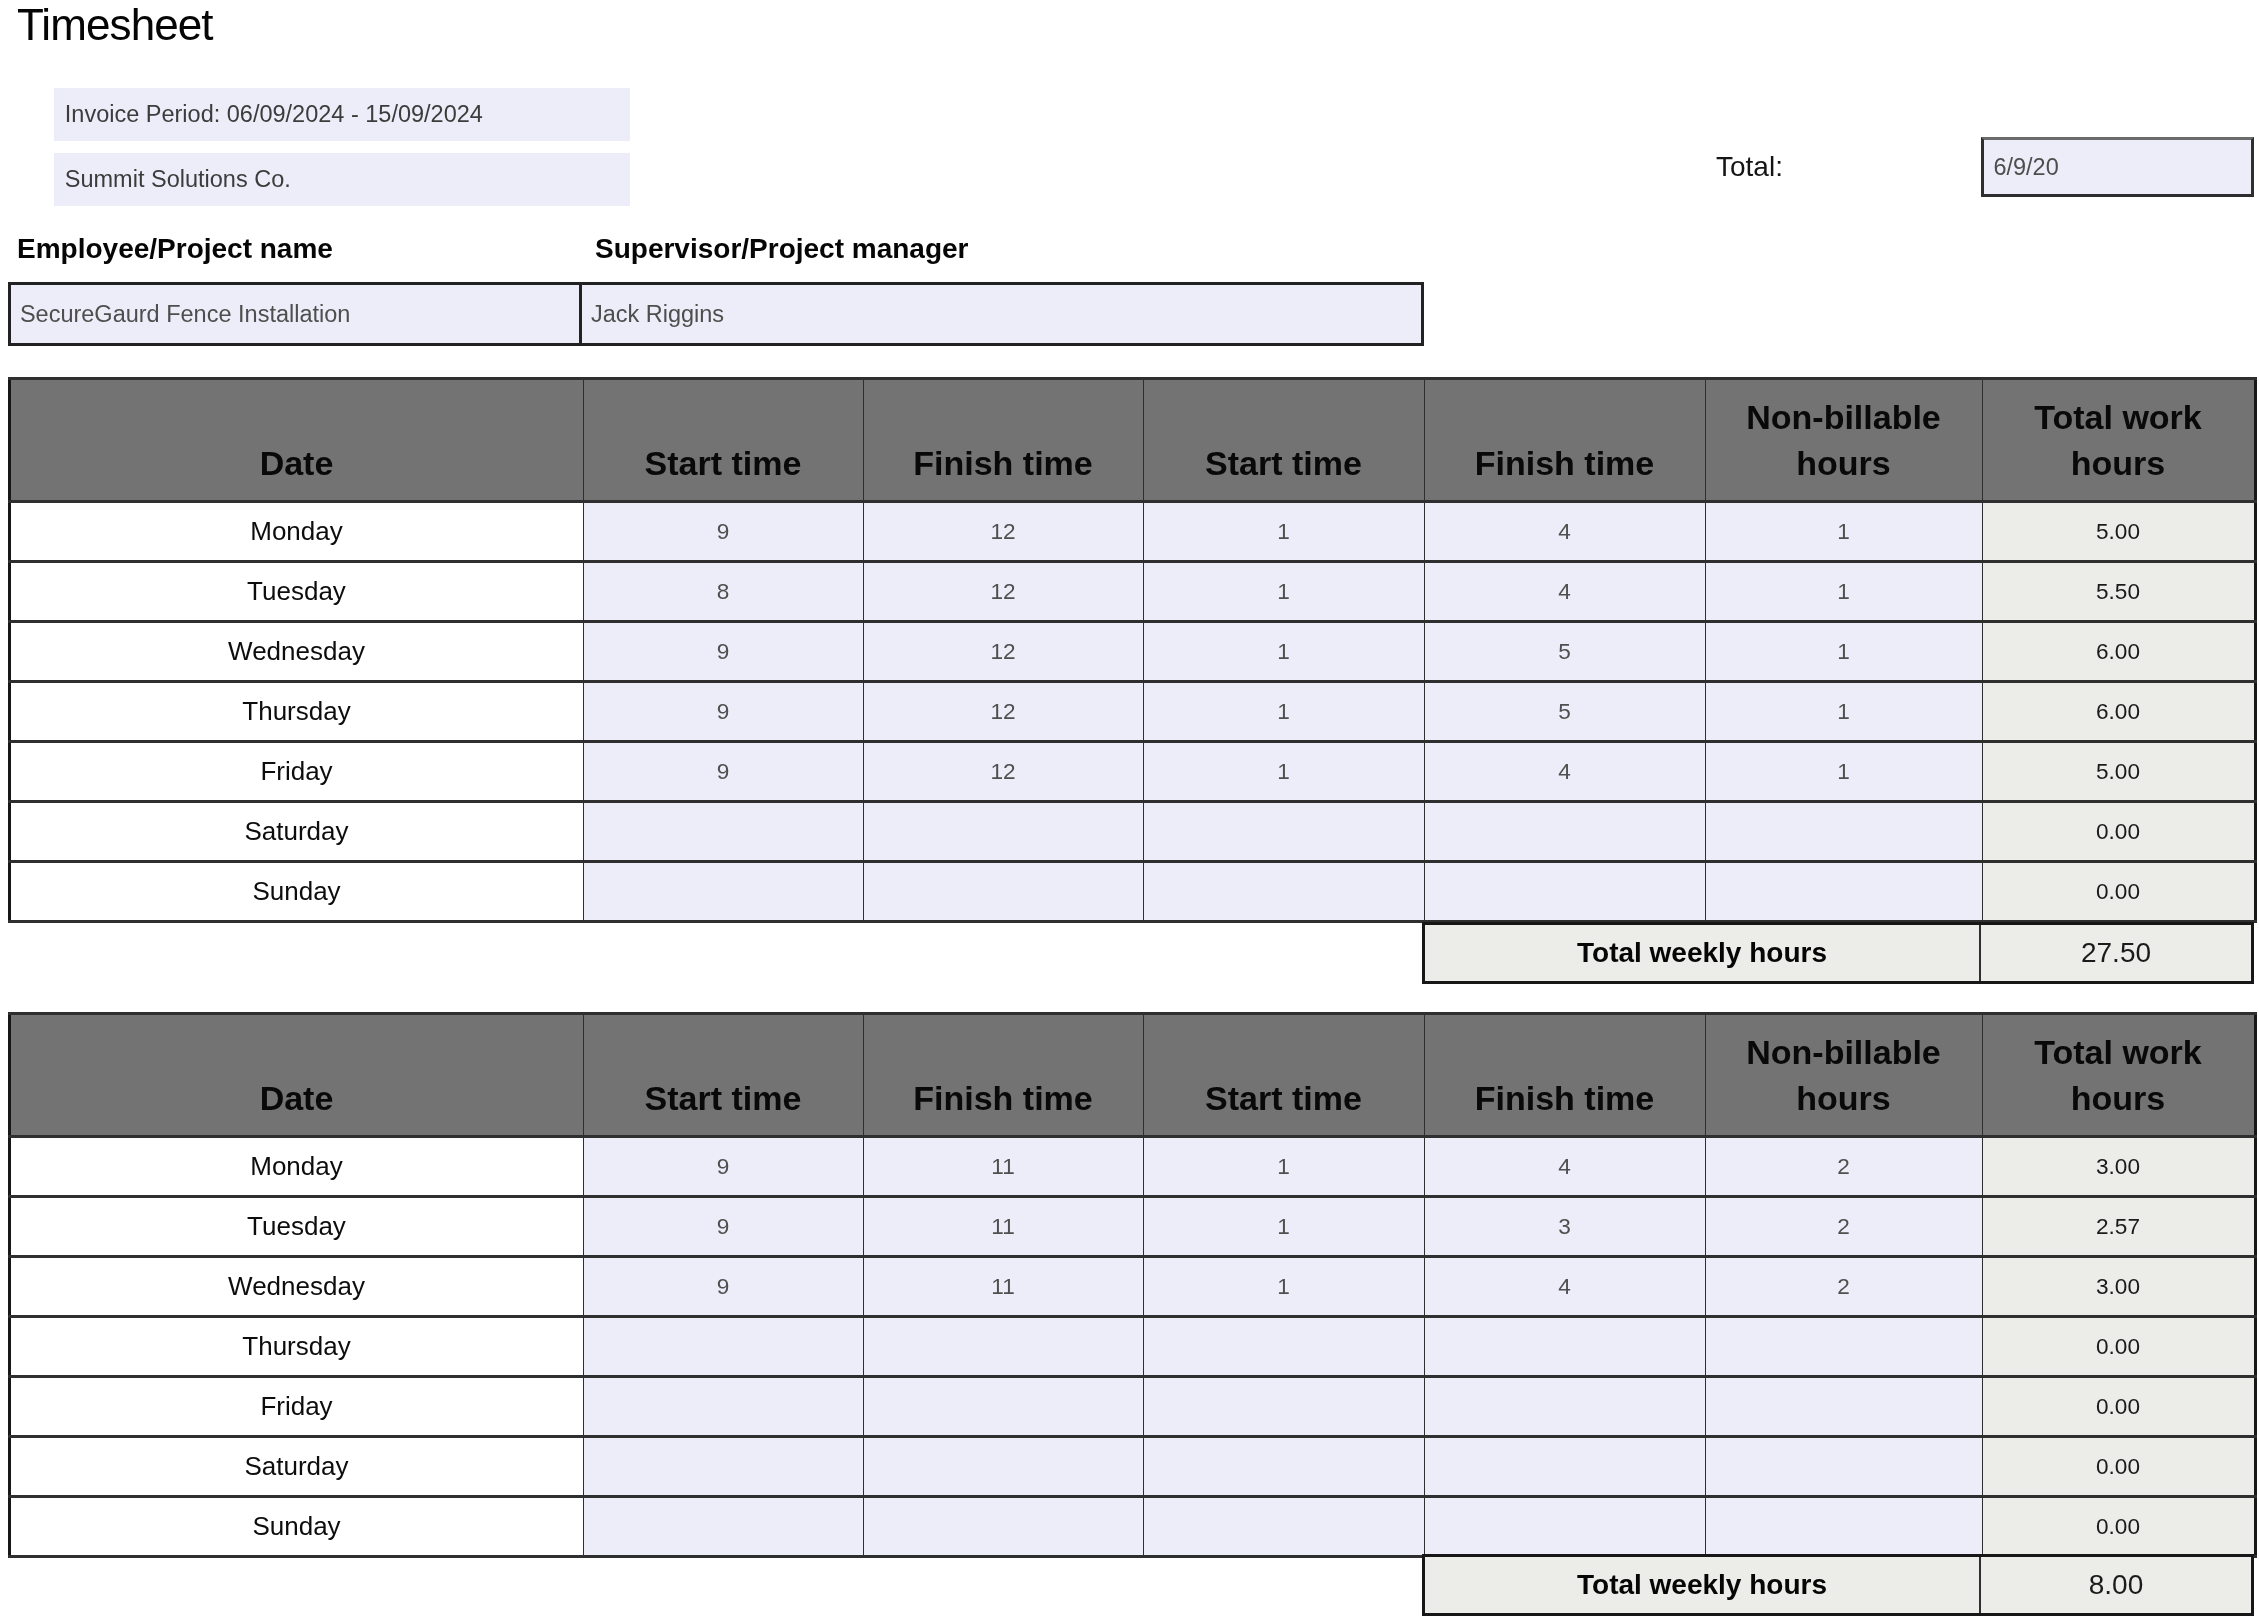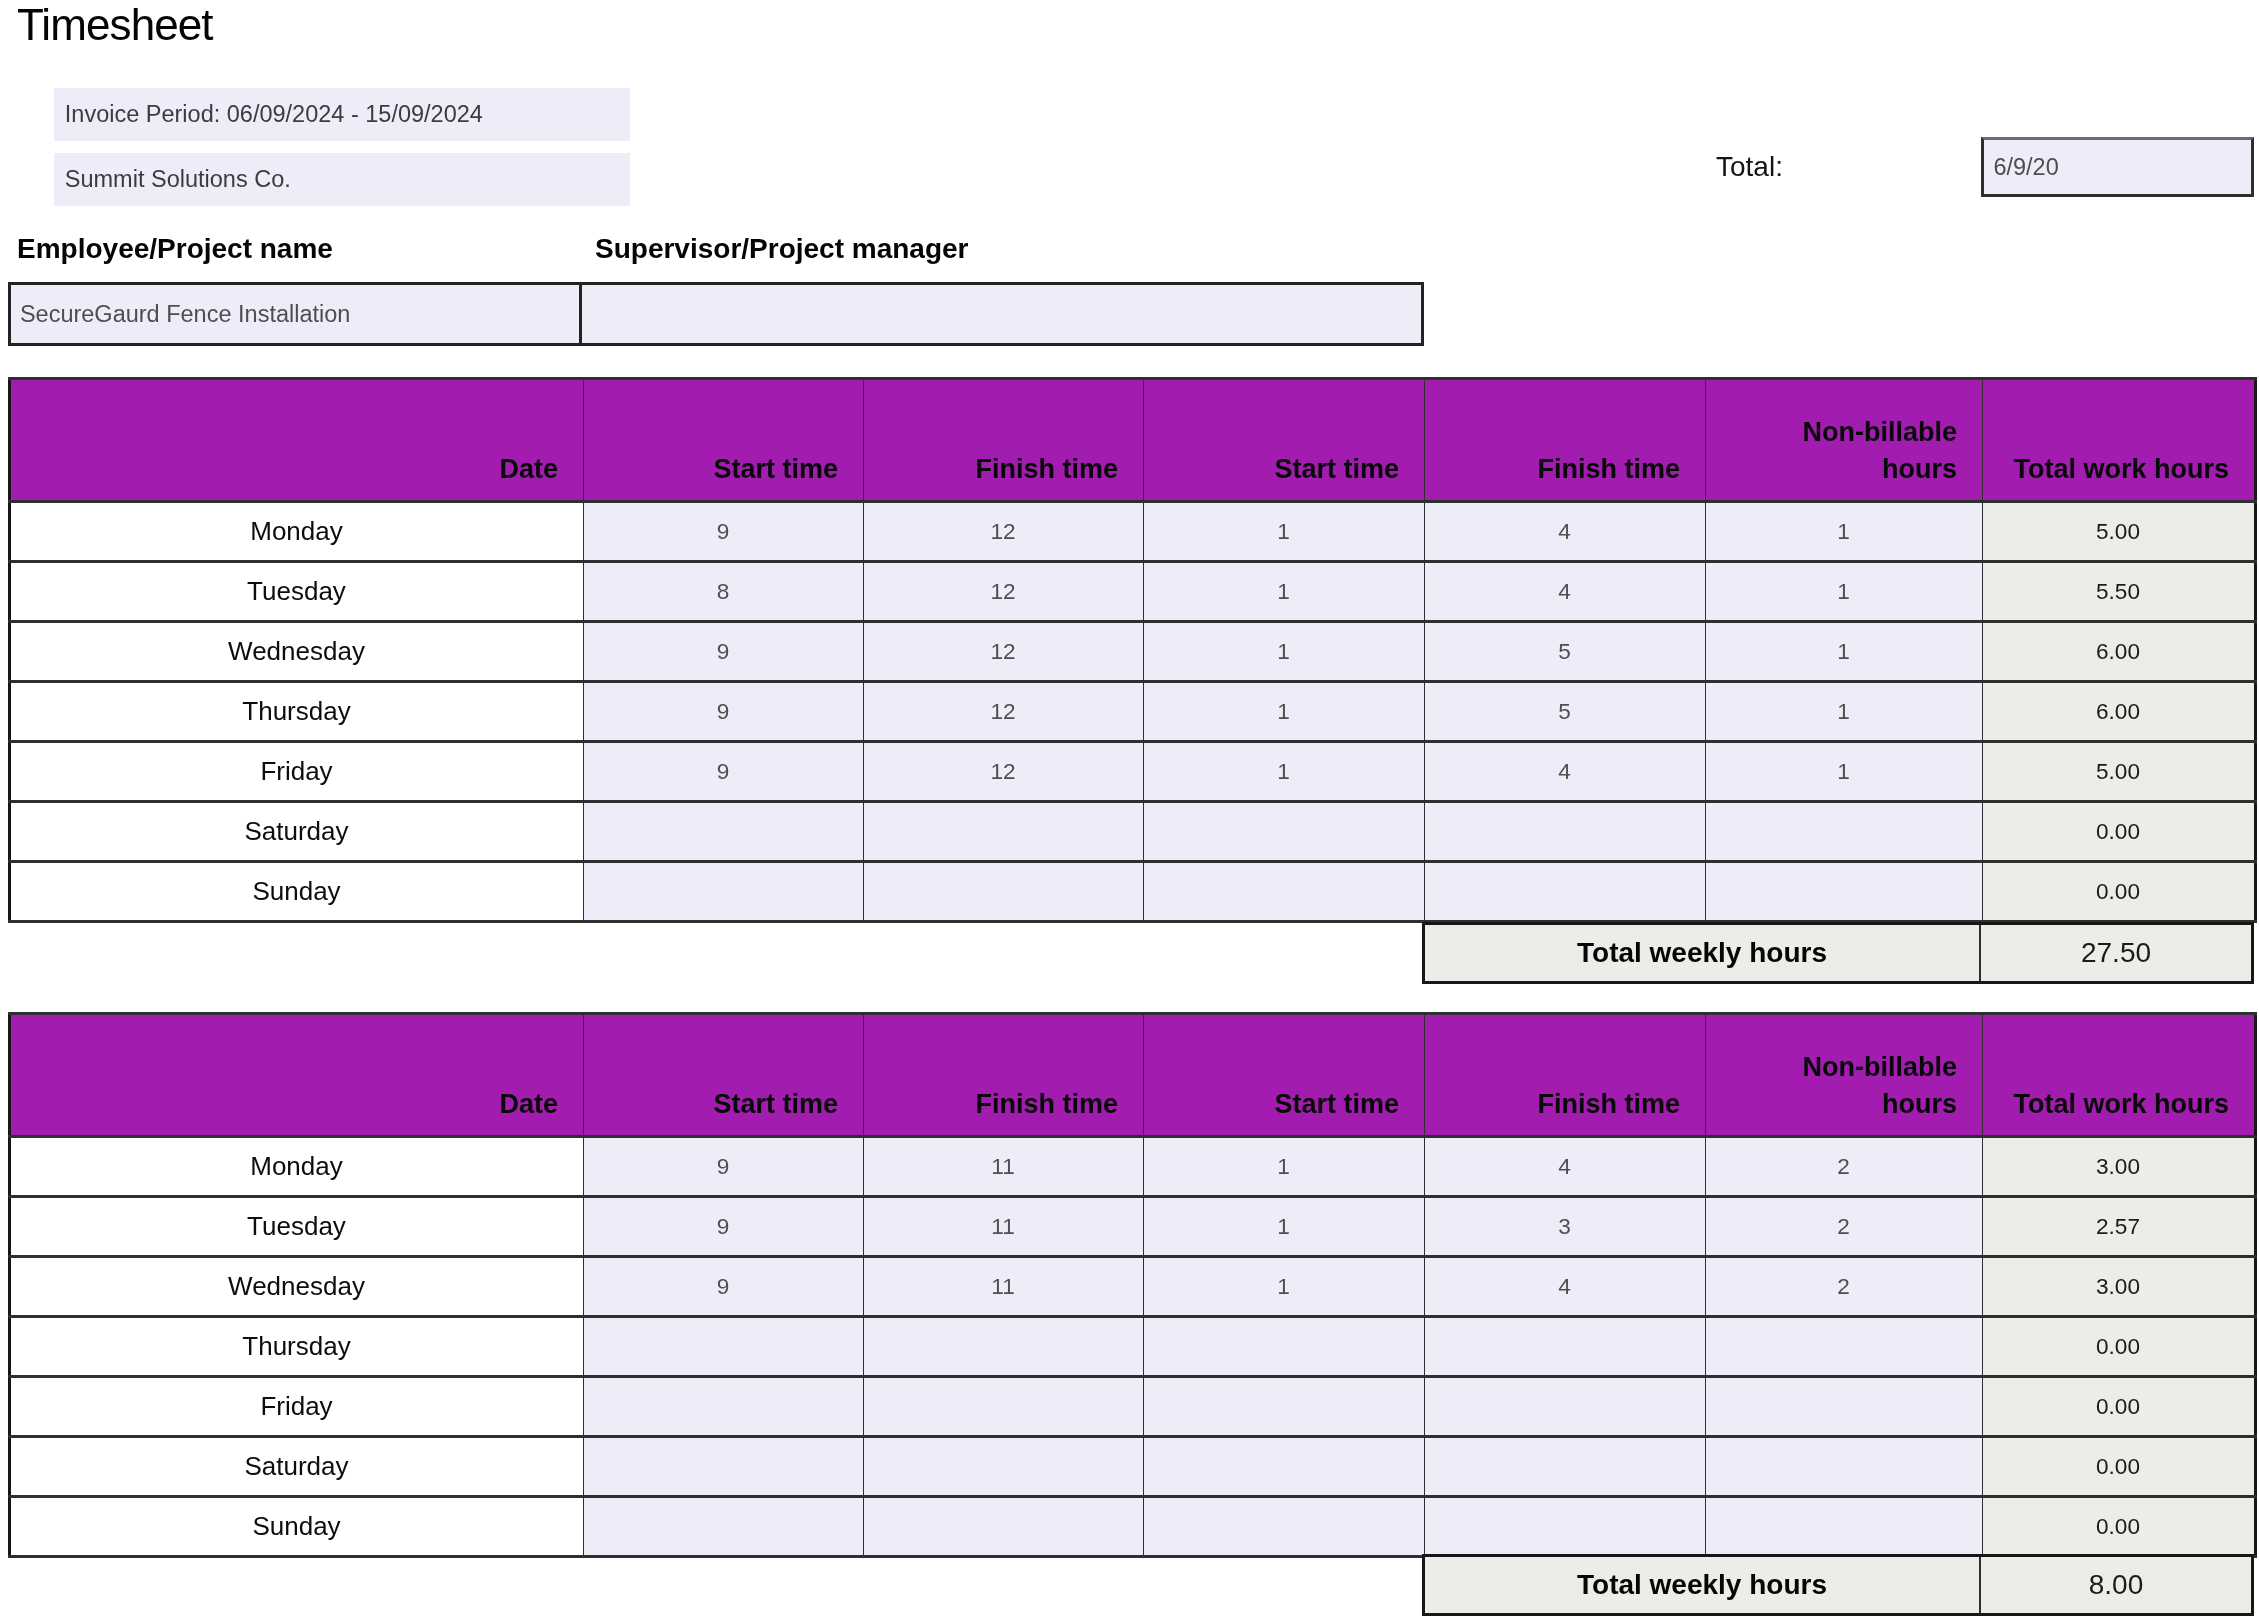--- a/index.html
+++ b/index.html
@@ -53,22 +53,22 @@
     border:3.8px solid #171717;
   }
   #table-week1{top:377px;}
   #table-week2{top:1012px;}
   table.ts th,table.ts td{
     border:1.9px solid #2f2f2f;border-top-width:3.8px;border-bottom-width:3.8px;
     text-align:center;overflow:hidden;
   }
   table.ts th{
     height:107px;vertical-align:bottom;
-    font-size:27px;font-weight:700;color:#090909;
-    padding:0 24.5px 13px 24.5px;line-height:1.35;background:#a21caf;text-align:right;
+    font-size:34px;font-weight:700;color:#090909;
+    padding:0 24.5px 13px 24.5px;line-height:1.35;background:#737373;
   }
   table.ts td{height:55px;vertical-align:middle;}
   td.day{font-size:26px;color:#0d0d0d;background:#ffffff;}
   td.entry{font-size:22.6px;color:#4f4f4f;background:#ECEDF8;}
   th.totalcol,td.totalcol{background:#ECECE8;}
   td.totalcol{font-size:22.6px;color:#1b1b1b;}
   .summary{
     position:absolute;left:1422px;width:832px;height:62px;
     border:3.8px solid #171717;background:#ECECE8;
     display:flex;box-sizing:border-box;
@@ -96,20 +96,21 @@
   <div class="info-bar" id="company-bar">Summit Solutions Co.</div>
 
   <div class="date-label">Total:</div>
   <input class="field" id="date-input" type="text" value="6/9/20" style="">
 
   <div class="field-label" id="employee-label">Employee/Project name</div>
   <div class="field-label" id="supervisor-label">Supervisor/Project manager</div>
 
   <div class="fields-row">
     <input class="field" id="employee-input" type="text" value="SecureGaurd Fence Installation" style="">
+    <input class="field" id="supervisor-input" type="text" value="Jack Riggins" style="">
   </div>
 
   <table class="ts" id="table-week1">
     <colgroup>
       <col style="width:574px">
         <col style="width:280px">
         <col style="width:280px">
       <col style="width:281px">
         <col style="width:281px">
         <col style="width:277px">

